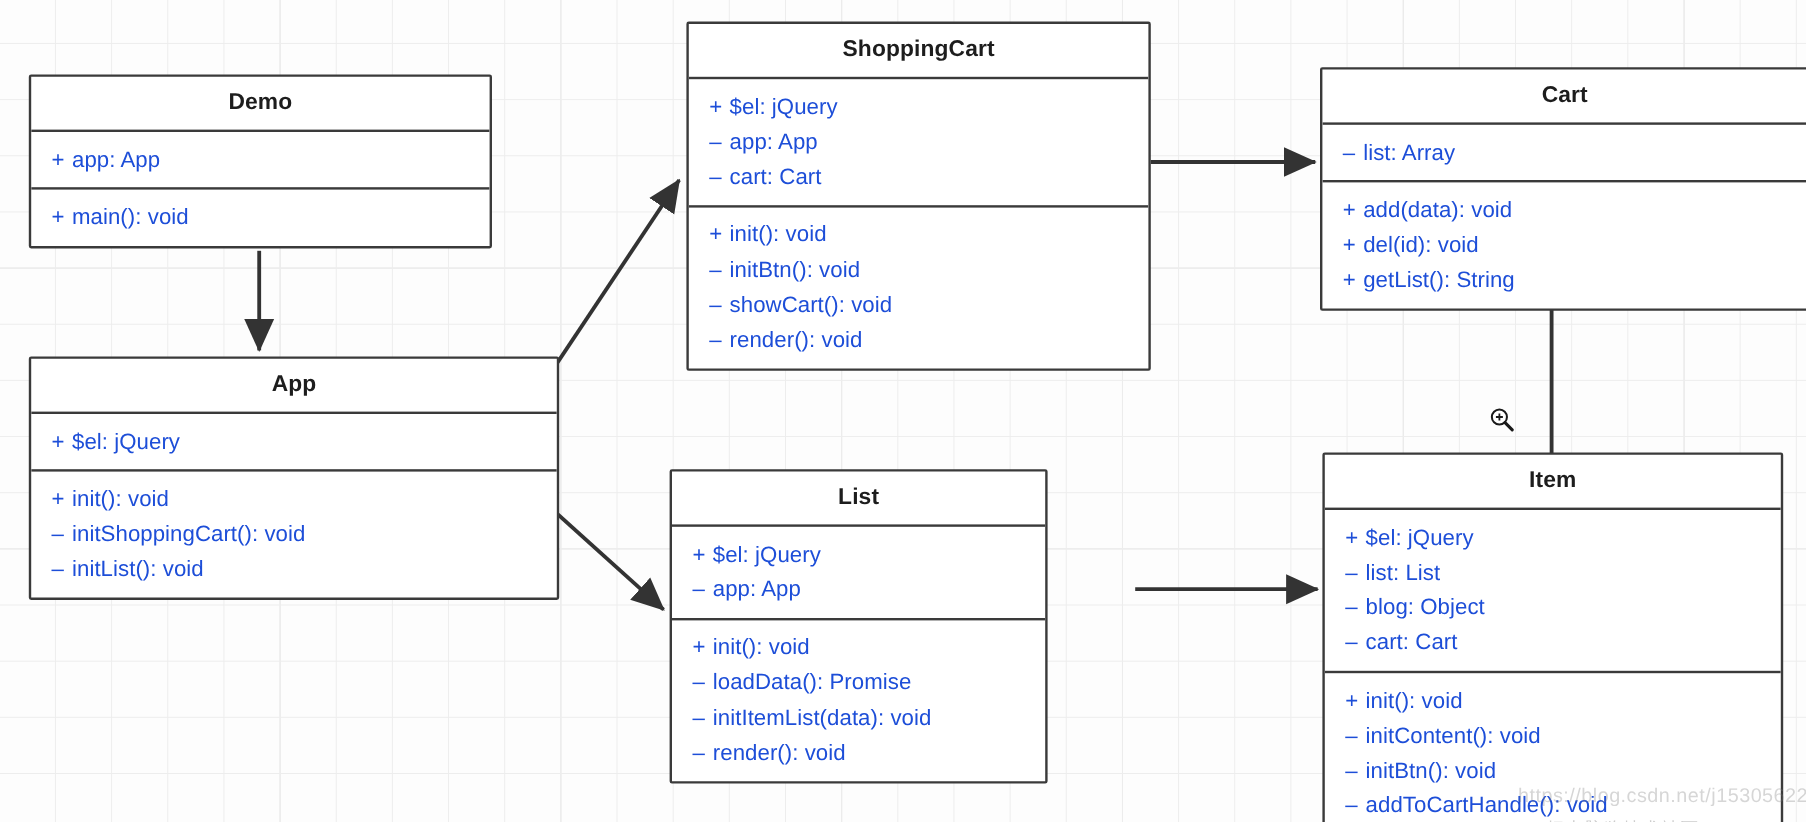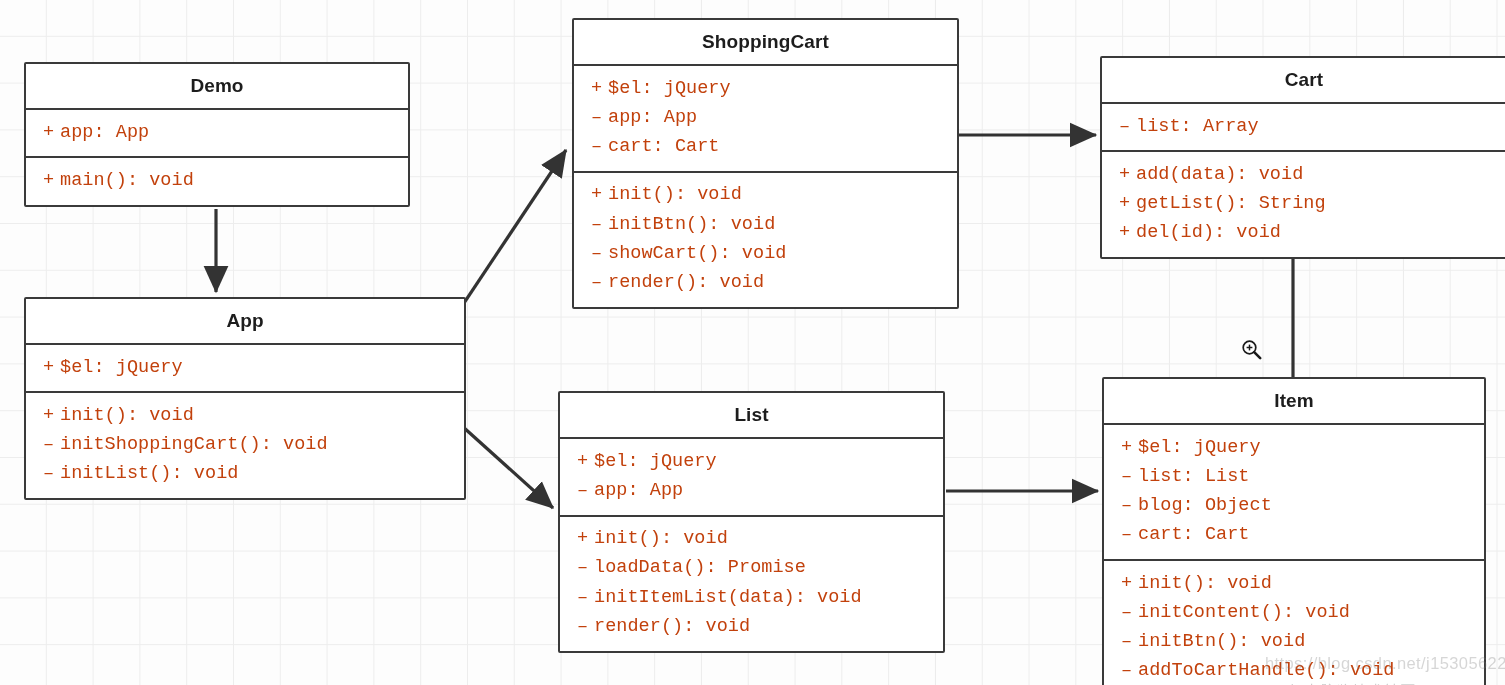--- a/index.html
+++ b/index.html
@@ -39,26 +39,25 @@
     padding: 12px 8px 13px 8px;
     line-height: 1.0;
     letter-spacing: 0.1px;
   }
   .uml-section {
     border-top: 2.5px solid #3a3a3a;
     padding: 8px 0 9px 0;
   }
   .uml-member {
     font-size: 18.5px;
-    color: #c2410c;
+    color: #1d4ed8;
     padding: 1.5px 14px 1.5px 17px;
     line-height: 1.42;
     white-space: nowrap;
     letter-spacing: 0.05px;
-    font-family: Liberation Mono, monospace;
   }
   .uml-member .vis {
     display: inline-block;
     width: 17px;
   }
   svg.connectors {
     position: absolute;
     left: 0;
     top: 0;
     width: 1505px;
@@ -182,29 +181,29 @@
     <div class="uml-section">
       <div class="uml-member">
         <span class="vis">–</span><span>list: Array</span>
       </div>
     </div>
     <div class="uml-section">
       <div class="uml-member">
         <span class="vis">+</span><span>add(data): void</span>
       </div>
       <div class="uml-member">
+        <span class="vis">+</span><span>del(id): void</span>
+      </div>
+      <div class="uml-member">
         <span class="vis">+</span><span>getList(): String</span>
       </div>
-      <div class="uml-member">
-        <span class="vis">+</span><span>del(id): void</span>
-      </div>
-    </div>
-  </div>
-
-  <div class="uml-class" style="left:558px; top:391px; width:387px;">
+    </div>
+  </div>
+
+  <div class="uml-class" style="left:558px; top:391px; width:315px;">
     <div class="uml-title">List</div>
     <div class="uml-section">
       <div class="uml-member">
         <span class="vis">+</span><span>$el: jQuery</span>
       </div>
       <div class="uml-member">
         <span class="vis">–</span><span>app: App</span>
       </div>
     </div>
     <div class="uml-section">

